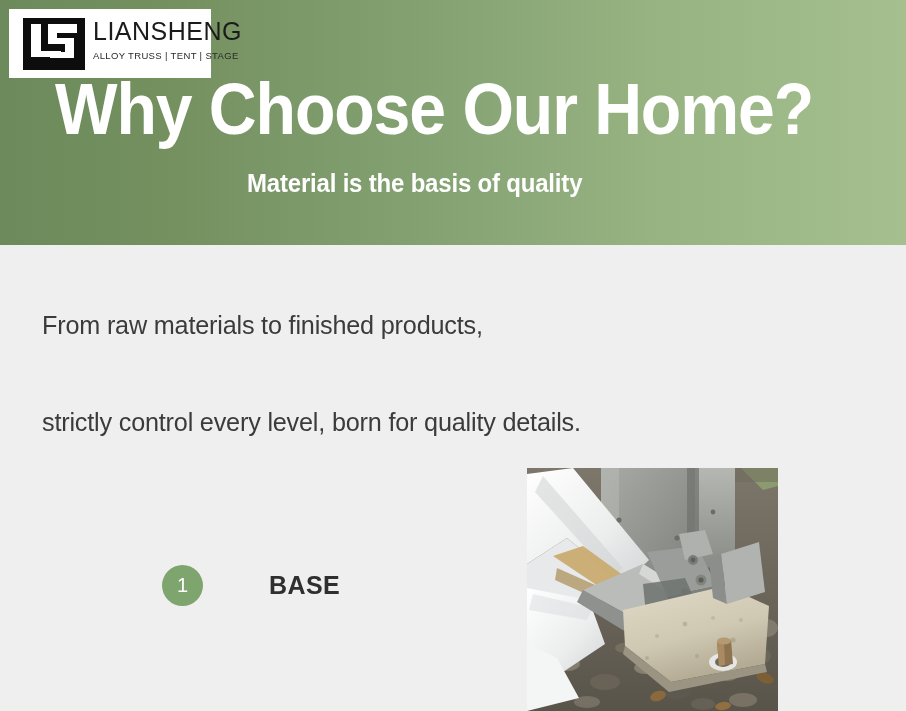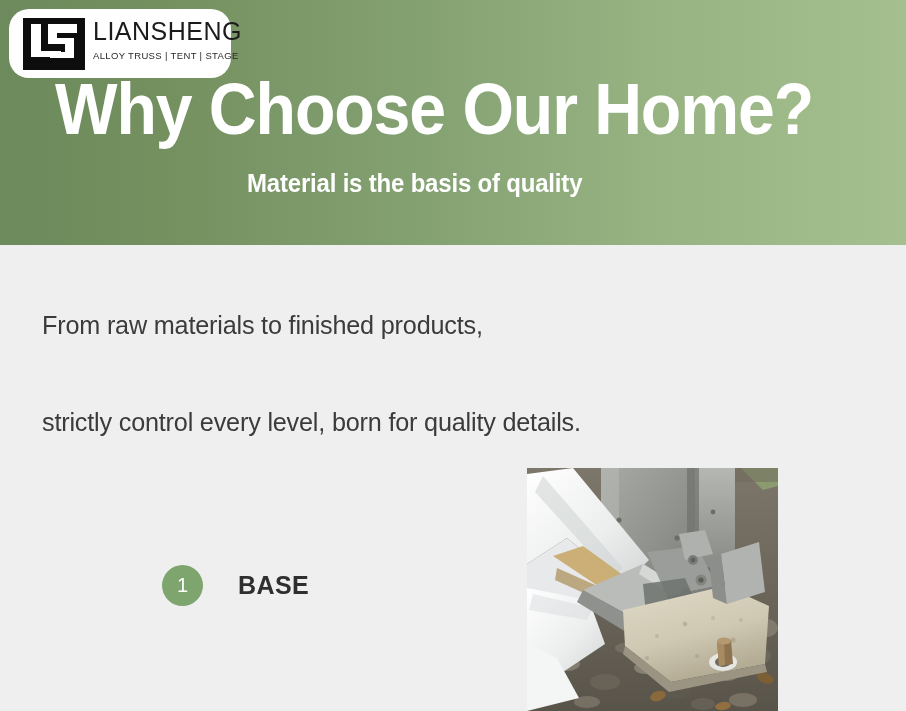--- a/index.html
+++ b/index.html
@@ -31,28 +31,27 @@
     width: 906px;
     height: 245px;
     background: linear-gradient(90deg, #6c8a5c 0%, #74905f 18%, #83a071 45%, #97b382 72%, #a5c08e 100%);
   }
 
   
   .logo-box {
     position: absolute;
     left: 9px;
     top: 9px;
-    width: 222px;
+    width: 202px;
     height: 69px;
     background: #ffffff;
     display: flex;
     align-items: center;
     padding: 0;
     box-sizing: border-box;
-    border-radius: 20px;
   }
   .logo-mark {
     position: absolute;
     left: 14px;
     top: 9px;
     width: 62px;
     height: 52px;
   }
   .logo-text-wrap {
     position: absolute;
@@ -139,21 +138,21 @@
     background: #7ea56d;
     color: #ffffff;
     display: flex;
     align-items: center;
     justify-content: center;
     font-family: "Liberation Sans", sans-serif;
     font-size: 20px;
     line-height: 41px;
   }
   .item-label {
-    margin-left: 35px;
+    margin-left: 66px;
     font-family: "Liberation Sans", sans-serif;
     font-weight: bold;
     font-size: 25px;
     letter-spacing: 0.4px;
     color: #2f2f2f;
     white-space: nowrap;
   }
 
   
   .photo {

